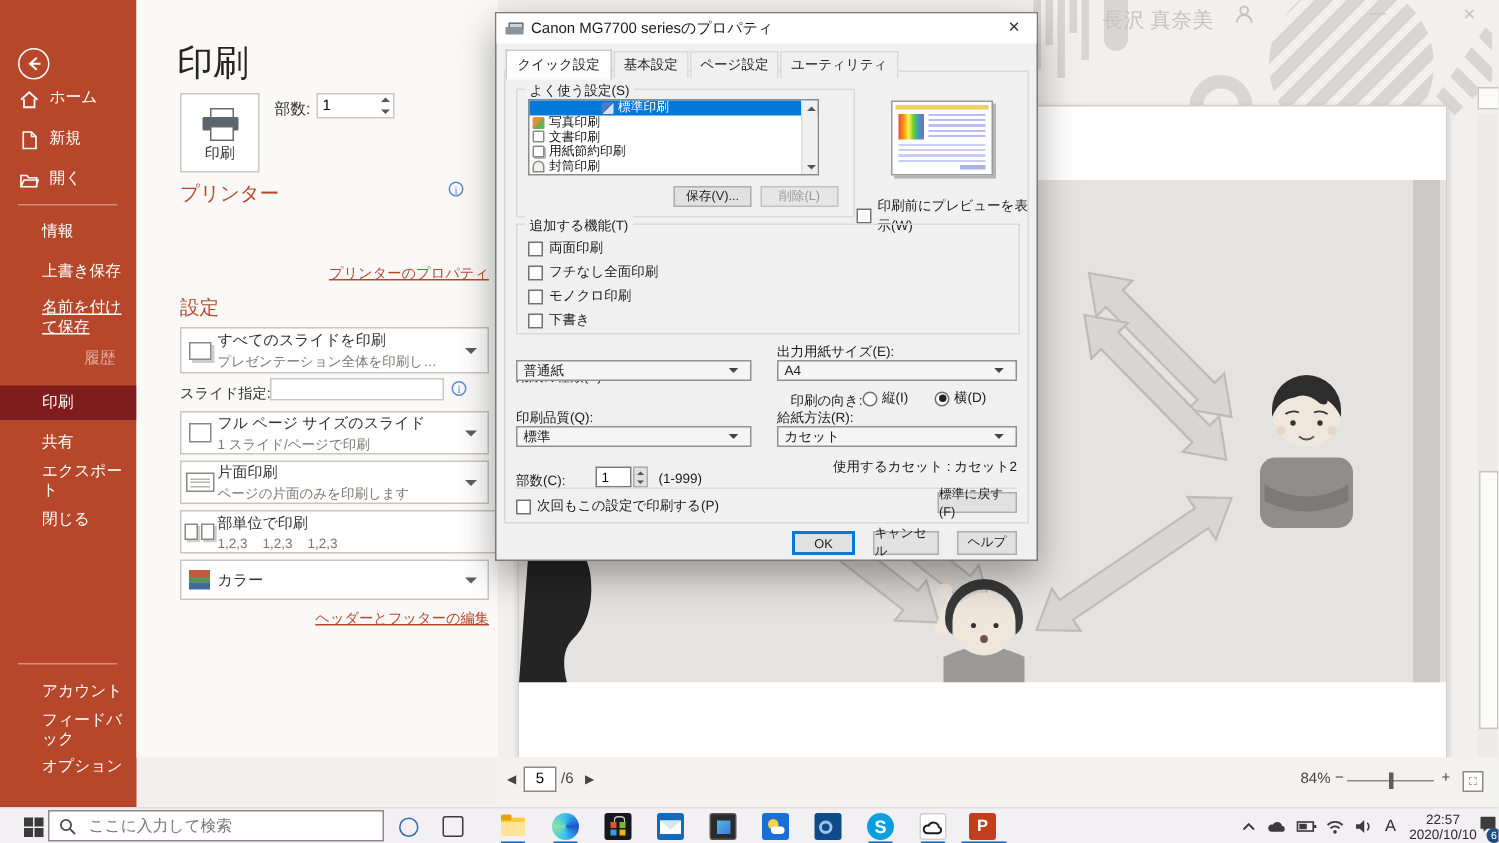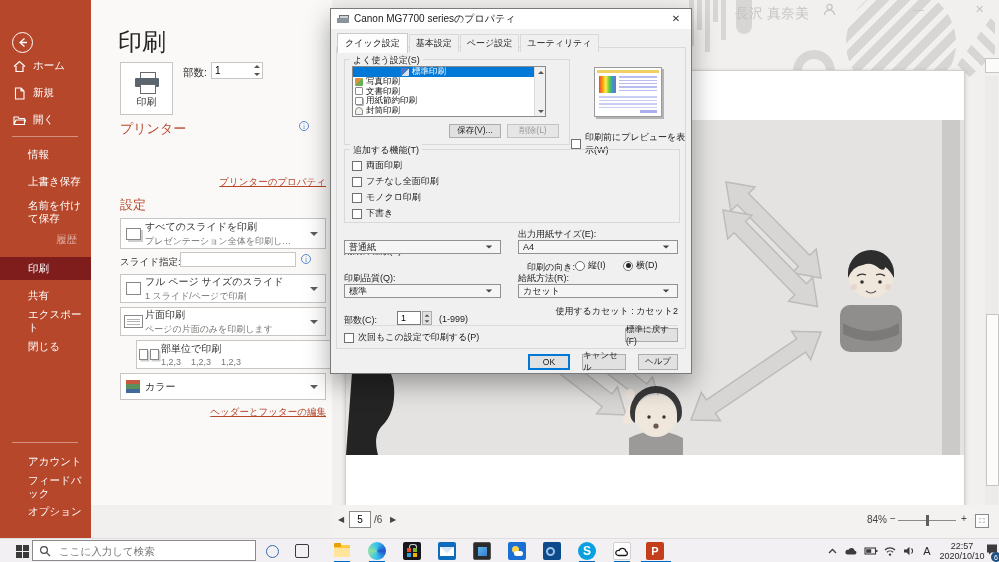--- a/index.html
+++ b/index.html
@@ -219,21 +219,21 @@
     <span class="lbl">開く</span>
   </div>
   <div class="nav-div" style="top:136px;"></div>
   <div class="nav-item" style="top:145px;height:20px;">
       <span class="lbl" style="margin-left:28px;">情報</span>
     </div>
   <div class="nav-item" style="top:172px;height:20px;">
       <span class="lbl" style="margin-left:28px;">上書き保存</span>
     </div>
   <div class="nav-item" style="top:197px;height:30px;">
-      <span class="lbl" style="margin-left:28px;">名前を付けて保存</span>
+      <span class="lbl" style="margin-left:28px;text-decoration:underline;">名前を付けて保存</span>
     </div>
   <div class="nav-item nav-dim" style="top:230px;height:20px;">
       <span class="lbl" style="margin-left:28px;">履歴</span>
     </div>
   <div class="nav-item nav-sel" style="top:257px;height:23px;">
       <span class="lbl" style="margin-left:28px;">印刷</span>
     </div>
   <div class="nav-item" style="top:286px;height:20px;">
       <span class="lbl" style="margin-left:28px;">共有</span>
     </div>
@@ -319,21 +319,21 @@
           <div style="height:1px;background:#b5b3b1;"></div>
       </div>
     </div>
     <div class="txts">
       <div class="t1">片面印刷</div>
       <div class="t2">ページの片面のみを印刷します</div>
     </div>
     <i class="chev"></i>
   </div>
 
-  <div class="box sel" style="left:29px;top:340px;width:230px;height:29px;margin-left:16px;">
+  <div class="box sel" style="left:29px;top:340px;width:230px;height:29px;">
     <div class="selico" style="gap:2px;">
       <div style="width:7px;height:9px;border:1px solid #8a8886;background:#fff;box-shadow:1.5px 1.5px 0 #d0cecc;"></div>
       <div style="width:7px;height:9px;border:1px solid #8a8886;background:#fff;box-shadow:1.5px 1.5px 0 #d0cecc;"></div>
     </div>
     <div class="txts">
       <div class="t1">部単位で印刷</div>
       <div class="t2" style="white-space:pre;">1,2,3    1,2,3    1,2,3</div>
     </div>
     <i class="chev"></i>
   </div>

